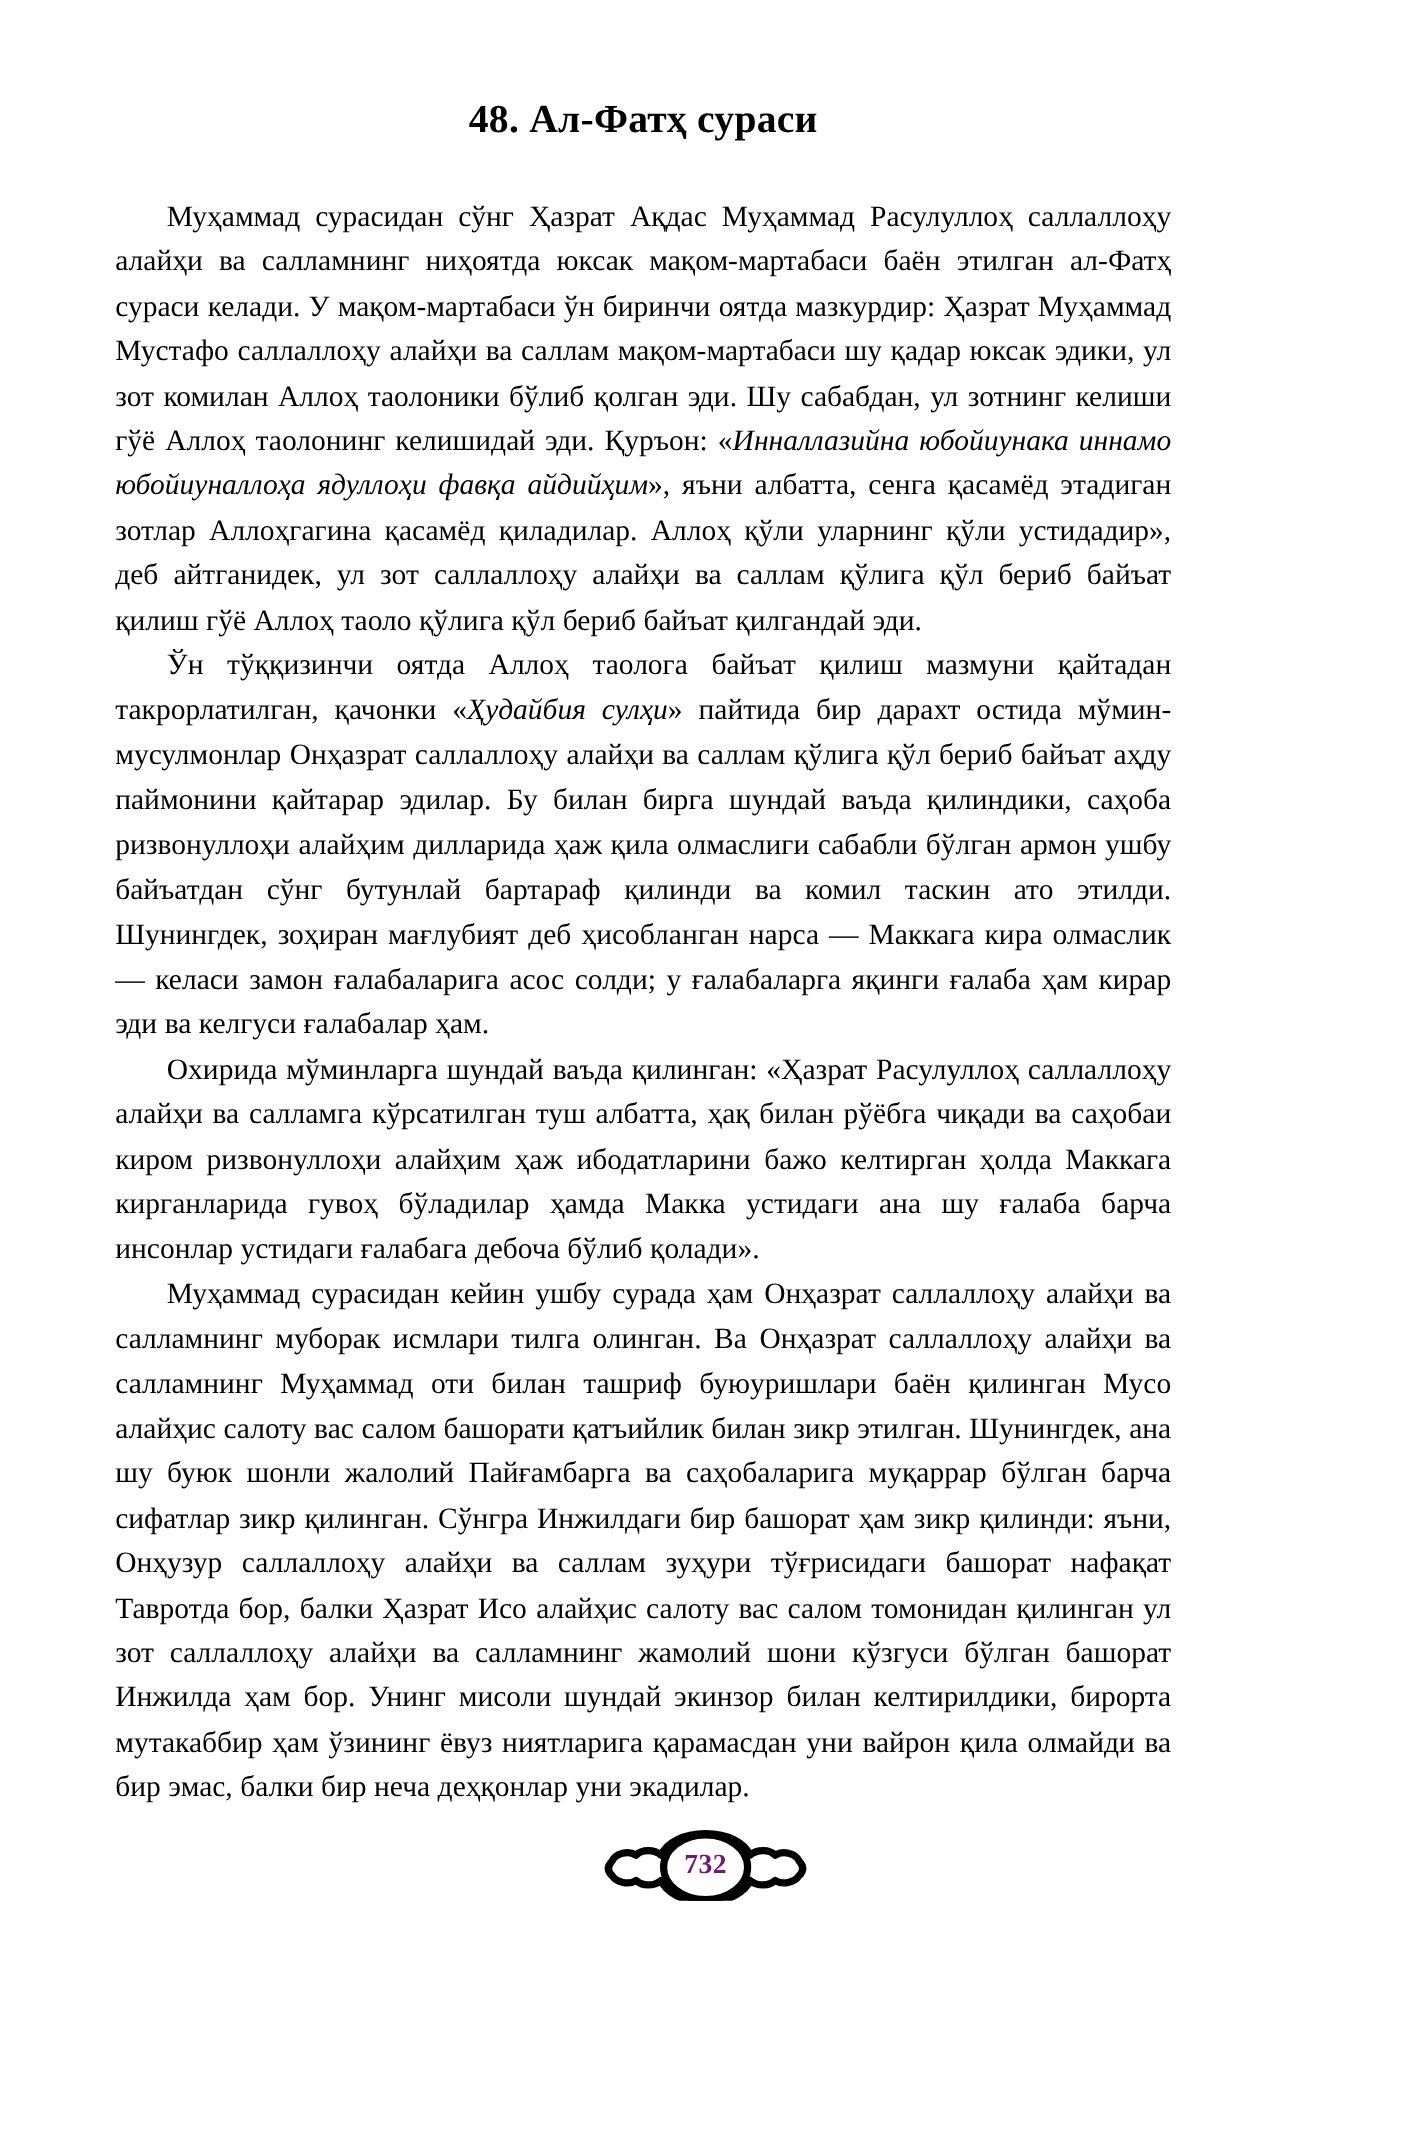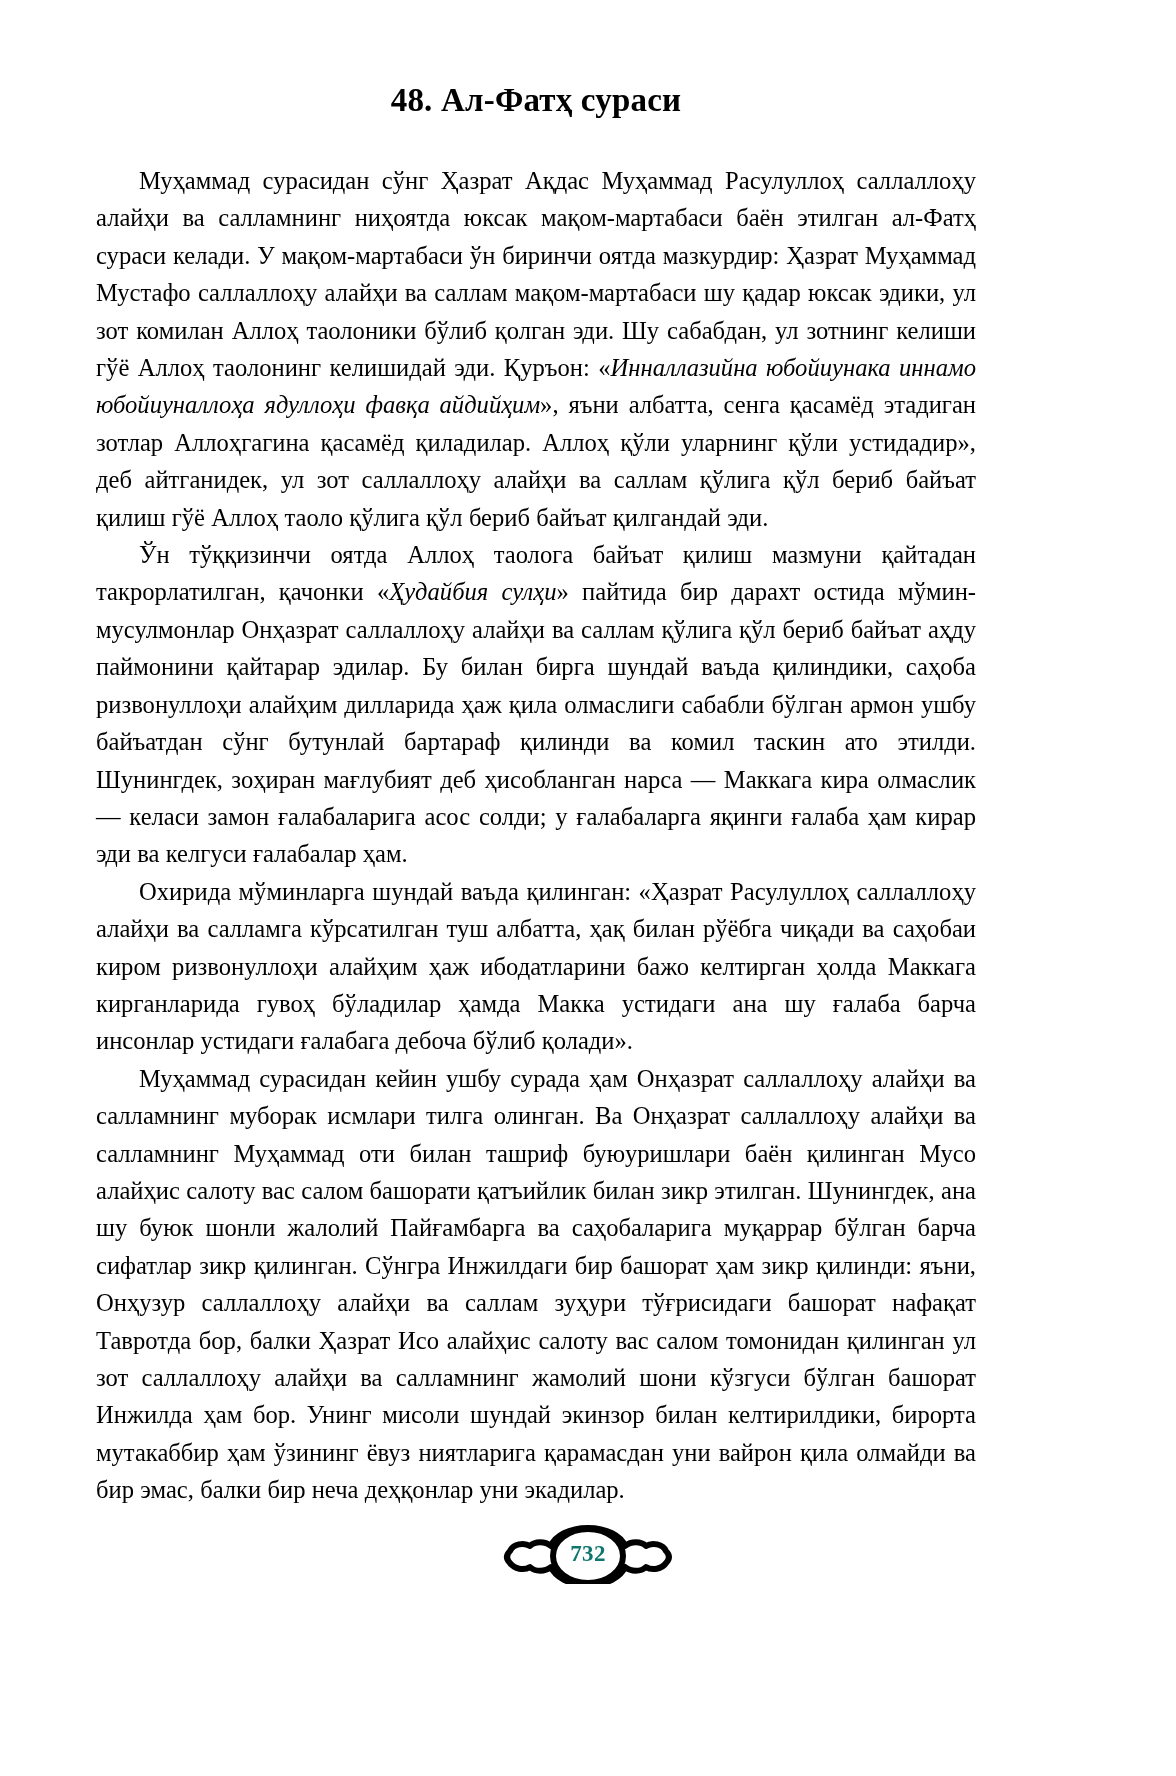--- a/index.html
+++ b/index.html
@@ -71,21 +71,21 @@
   .page-number-ornament svg {
     position: absolute;
     left: 0;
     top: 0;
   }
   .page-number-text {
     position: relative;
     font-family: "Liberation Serif", "DejaVu Serif", serif;
     font-weight: bold;
     font-size: 23px;
-    color: #0f766e;
+    color: #701a75;
     letter-spacing: 0.4px;
     z-index: 2;
   }
 </style>
 </head>
 <body>
 
 <div class="page">
 
   <div class="content">

